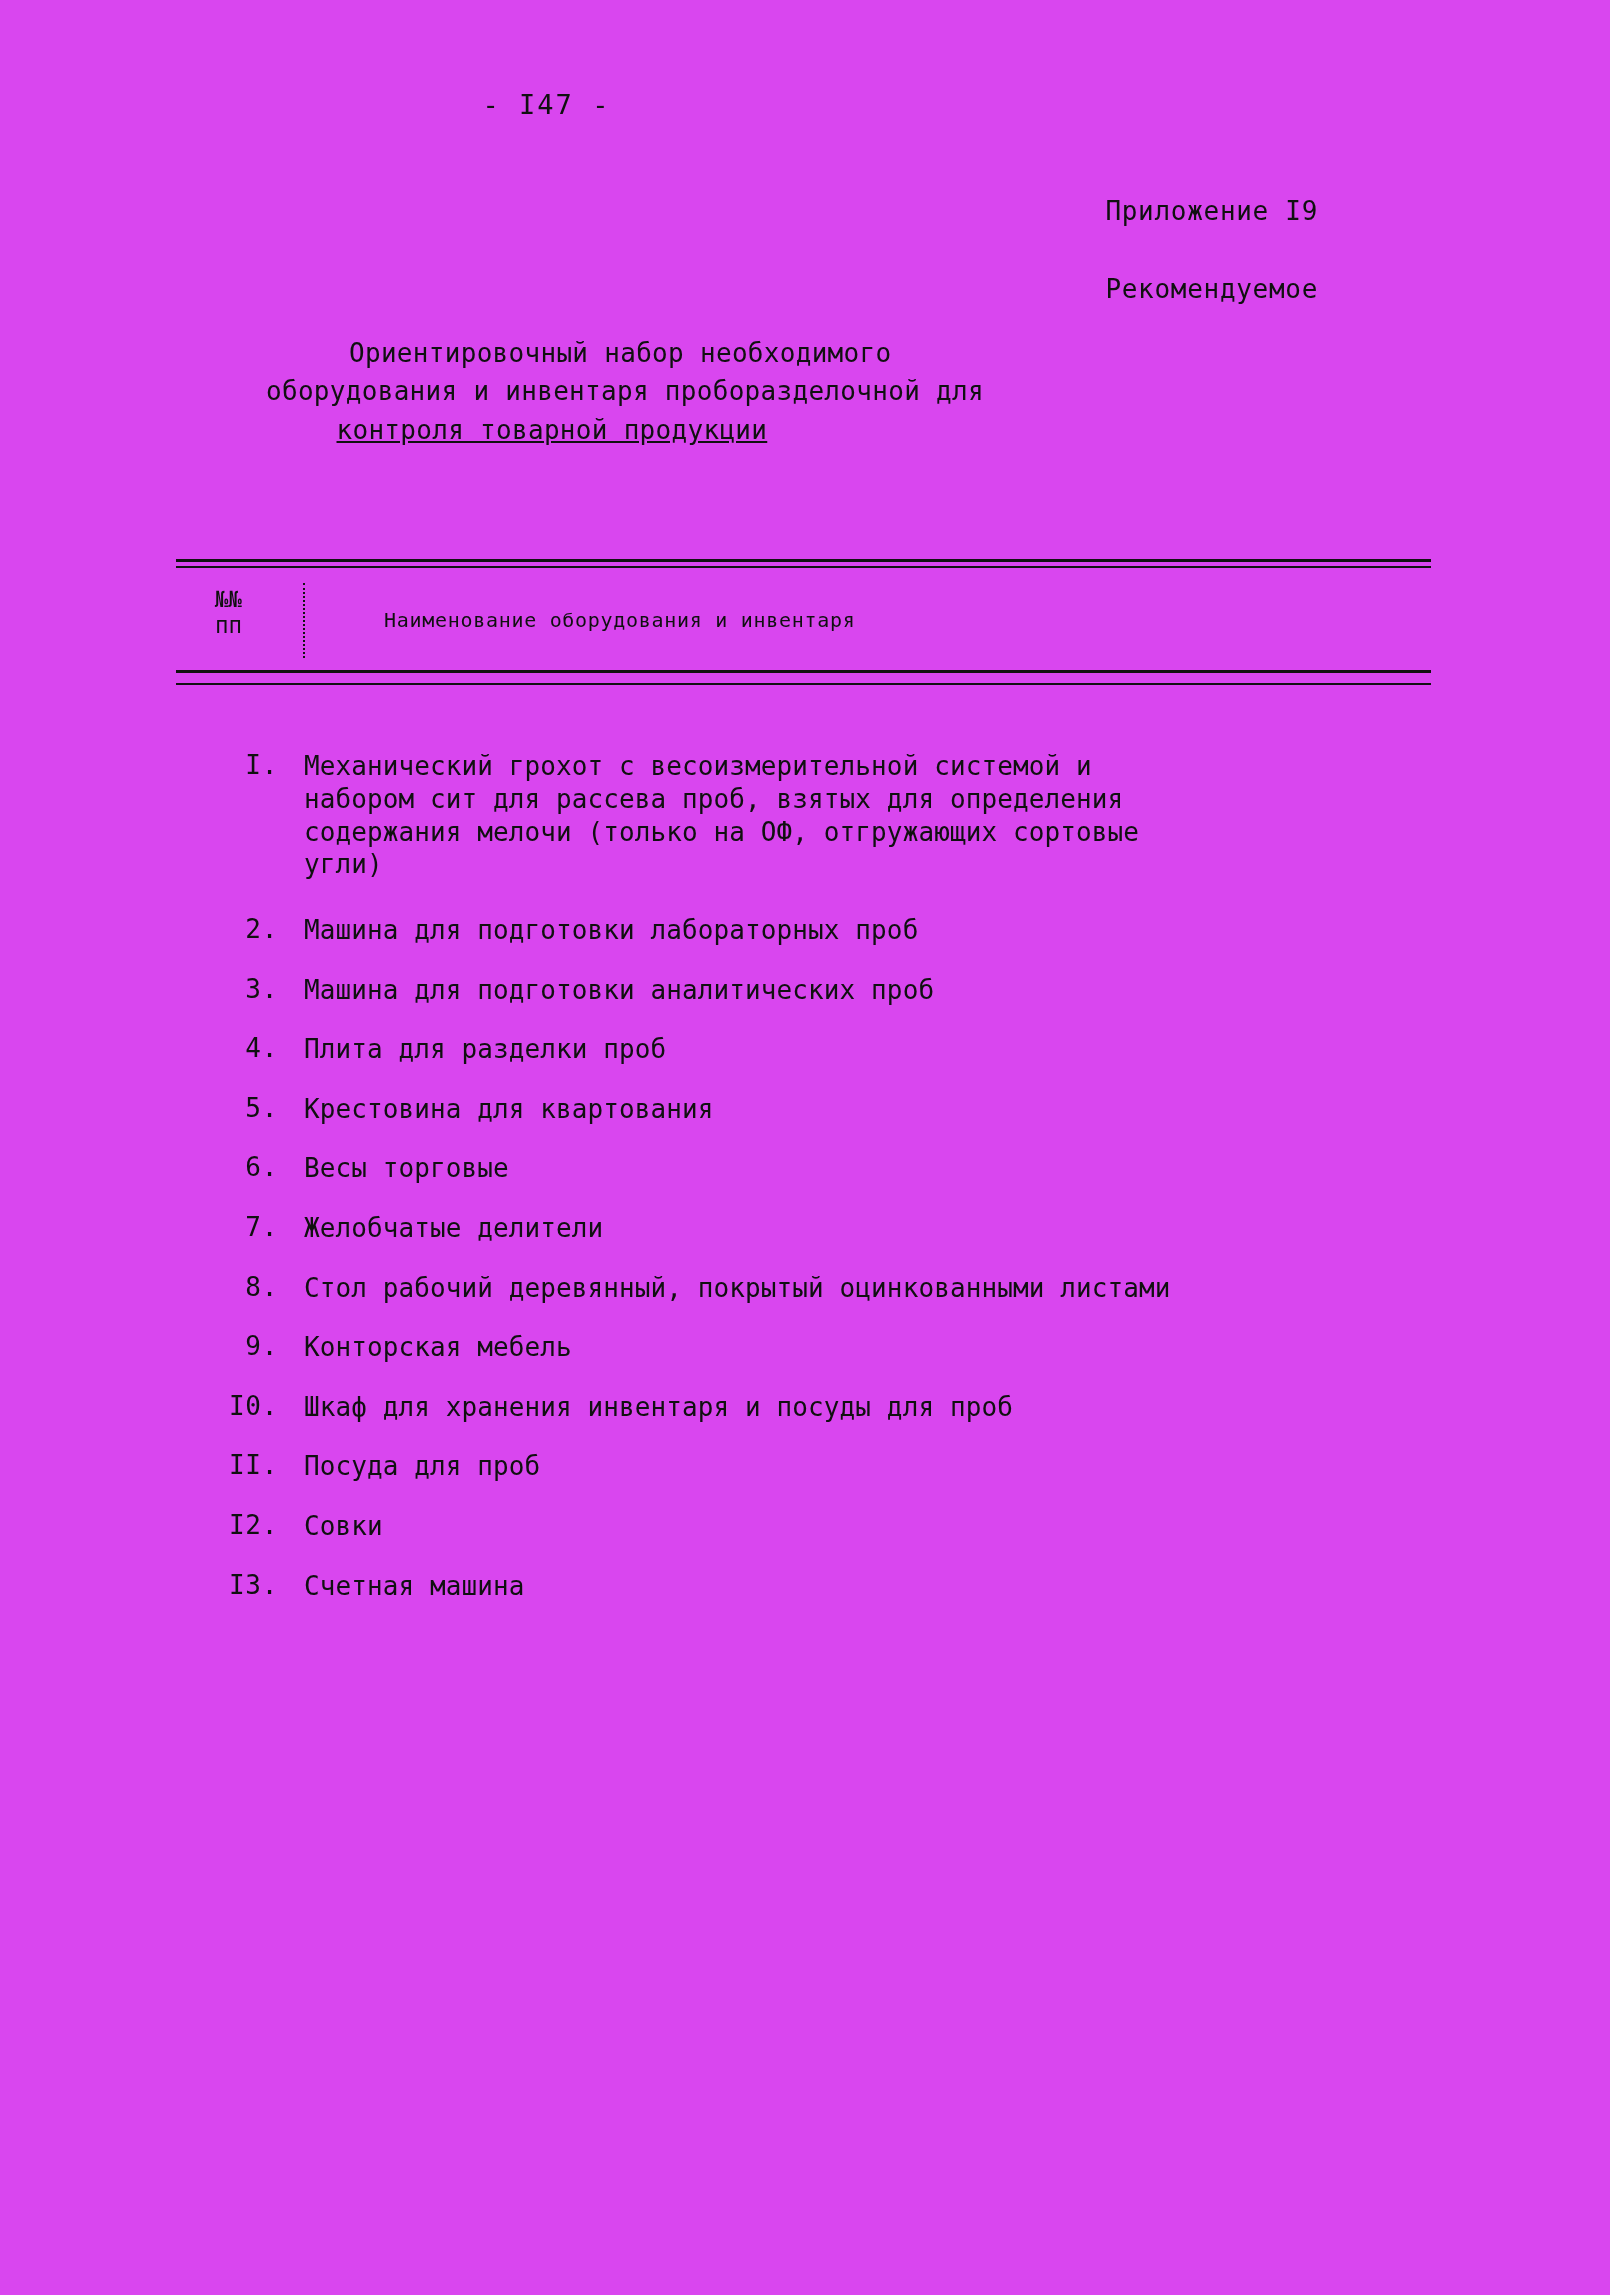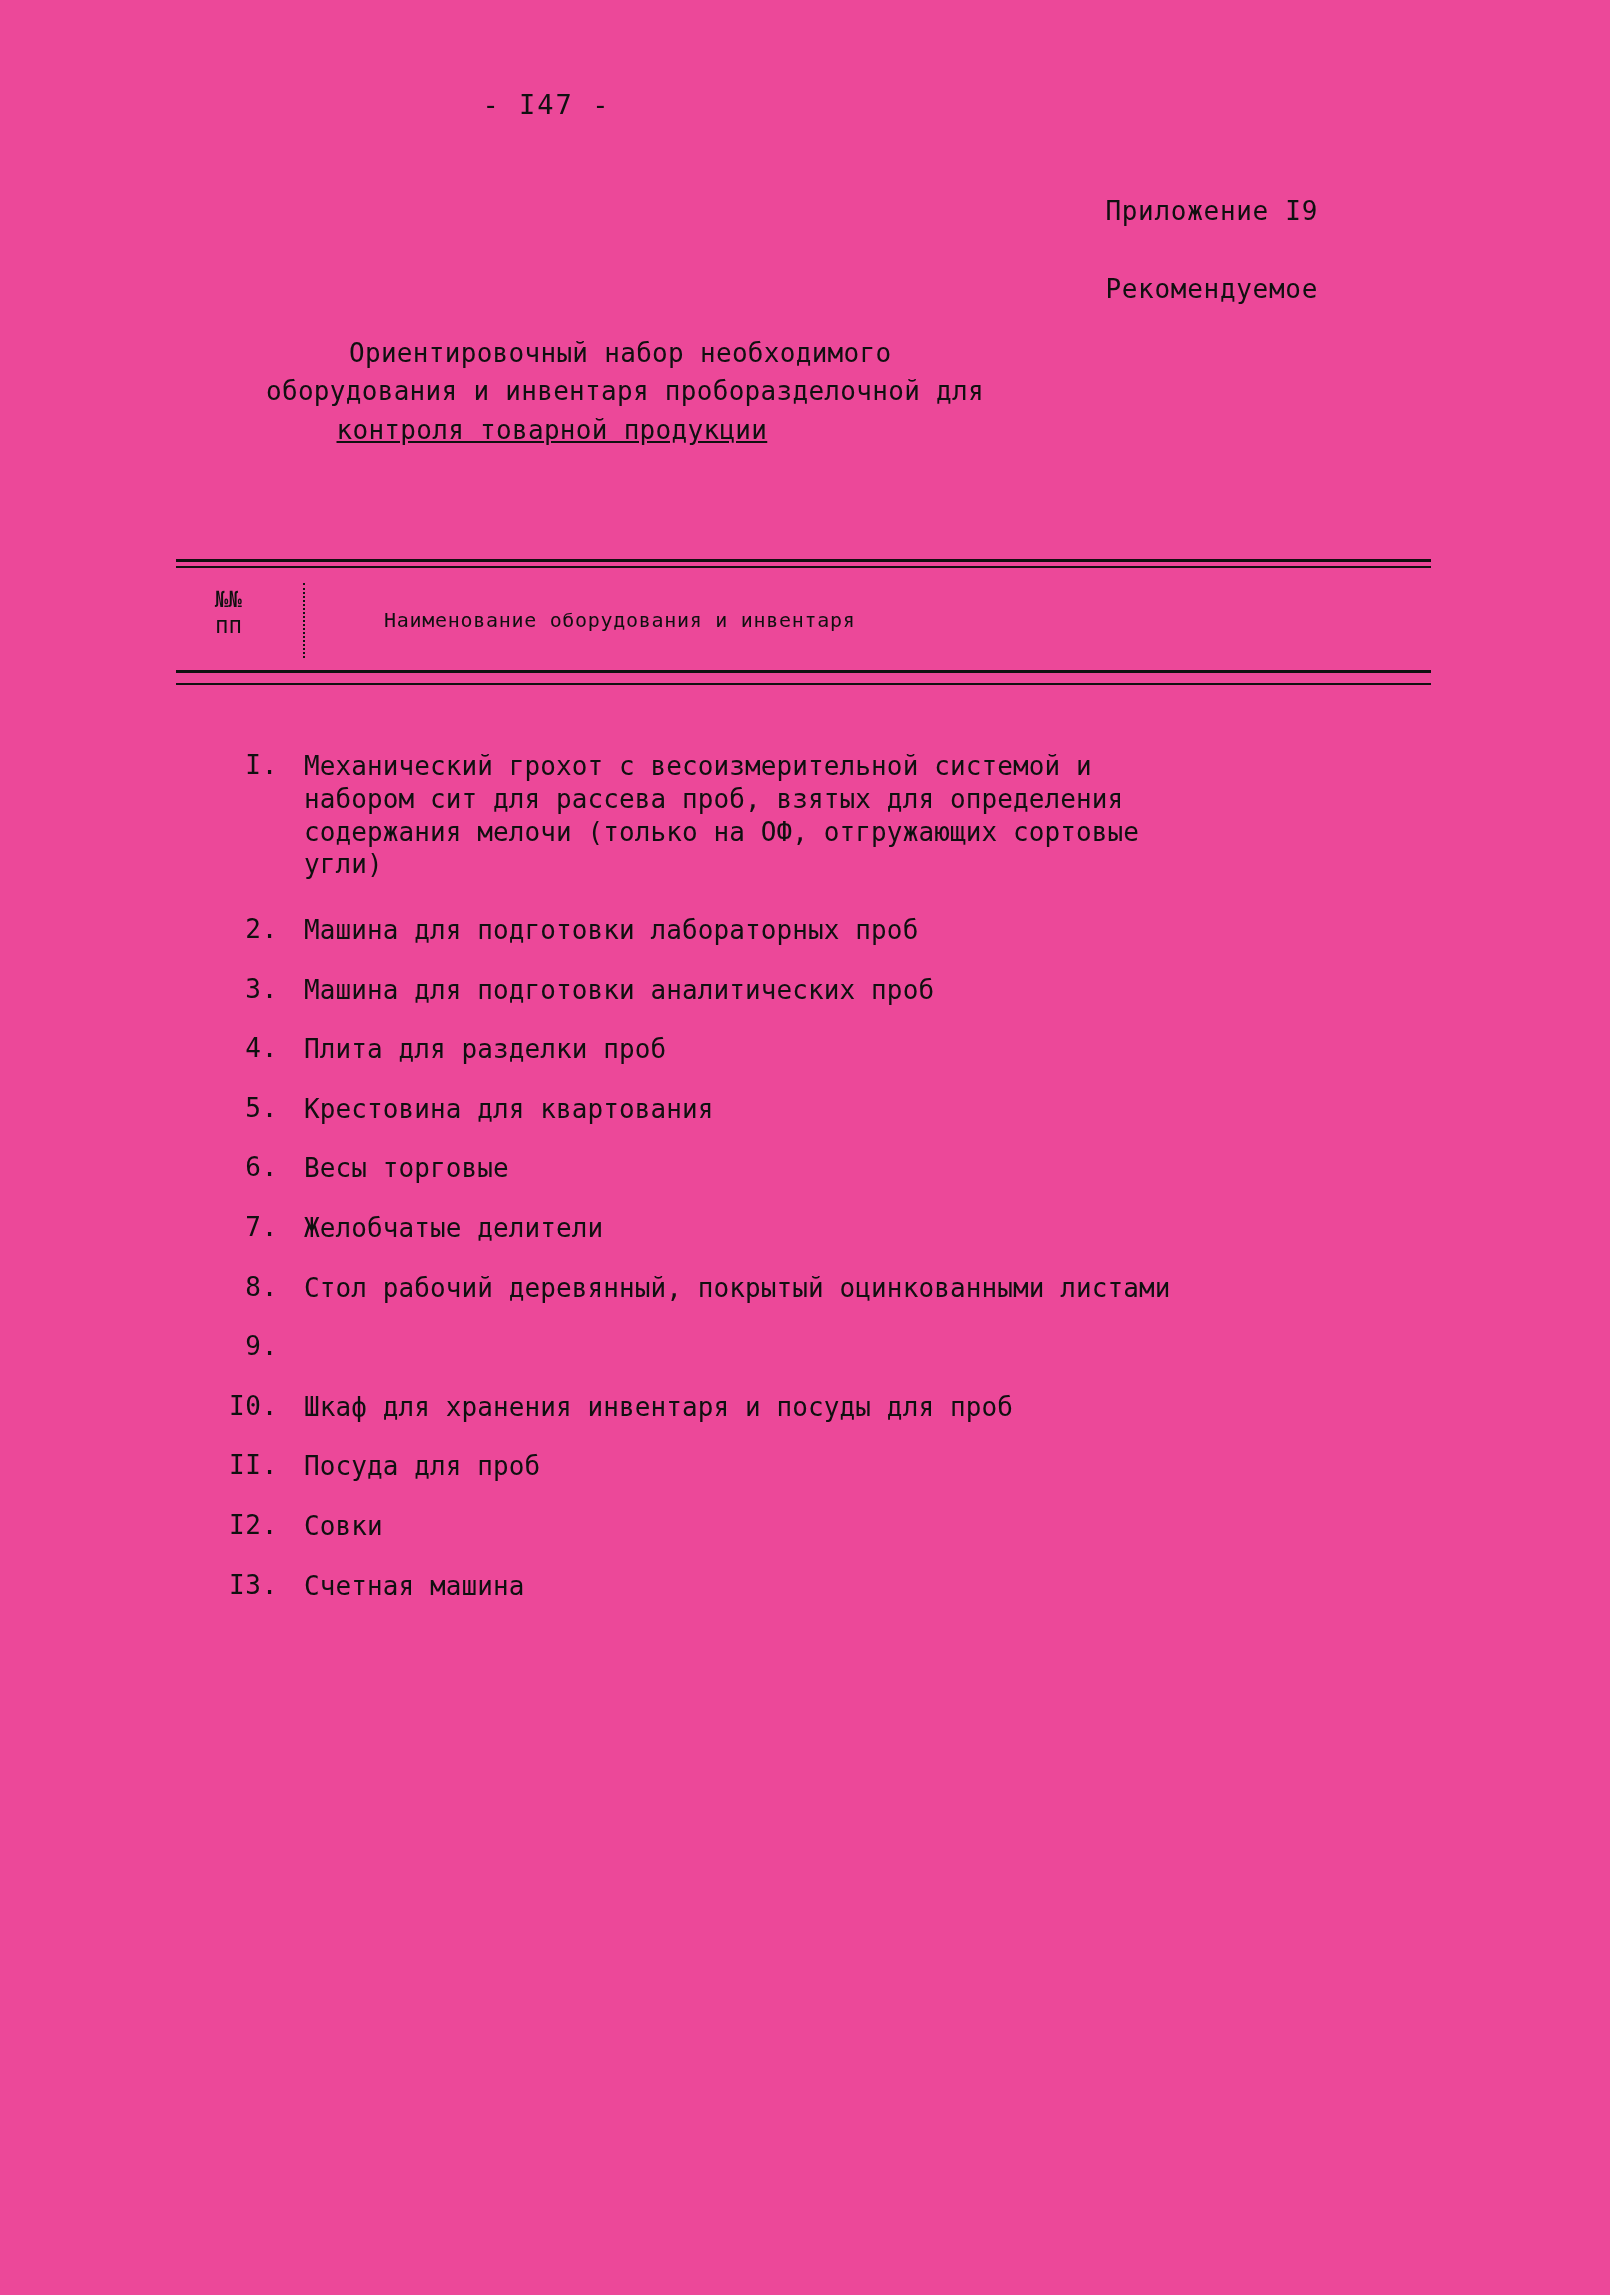--- a/index.html
+++ b/index.html
@@ -13,21 +13,21 @@
     position: relative;
     font-family: "DejaVu Sans Mono", monospace;
     color: #101010;
     overflow: hidden;
   }
   .page {
     position: absolute;
     left: 0; top: 0;
     width: 1611px;
     height: 2295px;
-    background: #ec4899;
+    background: #d946ef;
   }
 
   
   .page-number {
     position: absolute;
     left: 0;
     top: 89px;
     width: 1611px;
     text-align: center;
     font-size: 27px;
@@ -212,20 +212,21 @@
     <div class="row">
       <div class="num">7.</div>
       <div class="txt">Желобчатые делители</div>
     </div>
     <div class="row">
       <div class="num">8.</div>
       <div class="txt">Стол рабочий деревянный, покрытый оцинкованными листами</div>
     </div>
     <div class="row">
       <div class="num">9.</div>
+      <div class="txt">Конторская мебель</div>
     </div>
     <div class="row">
       <div class="num">I0.</div>
       <div class="txt">Шкаф для хранения инвентаря и посуды для проб</div>
     </div>
     <div class="row">
       <div class="num">II.</div>
       <div class="txt">Посуда для проб</div>
     </div>
     <div class="row">

